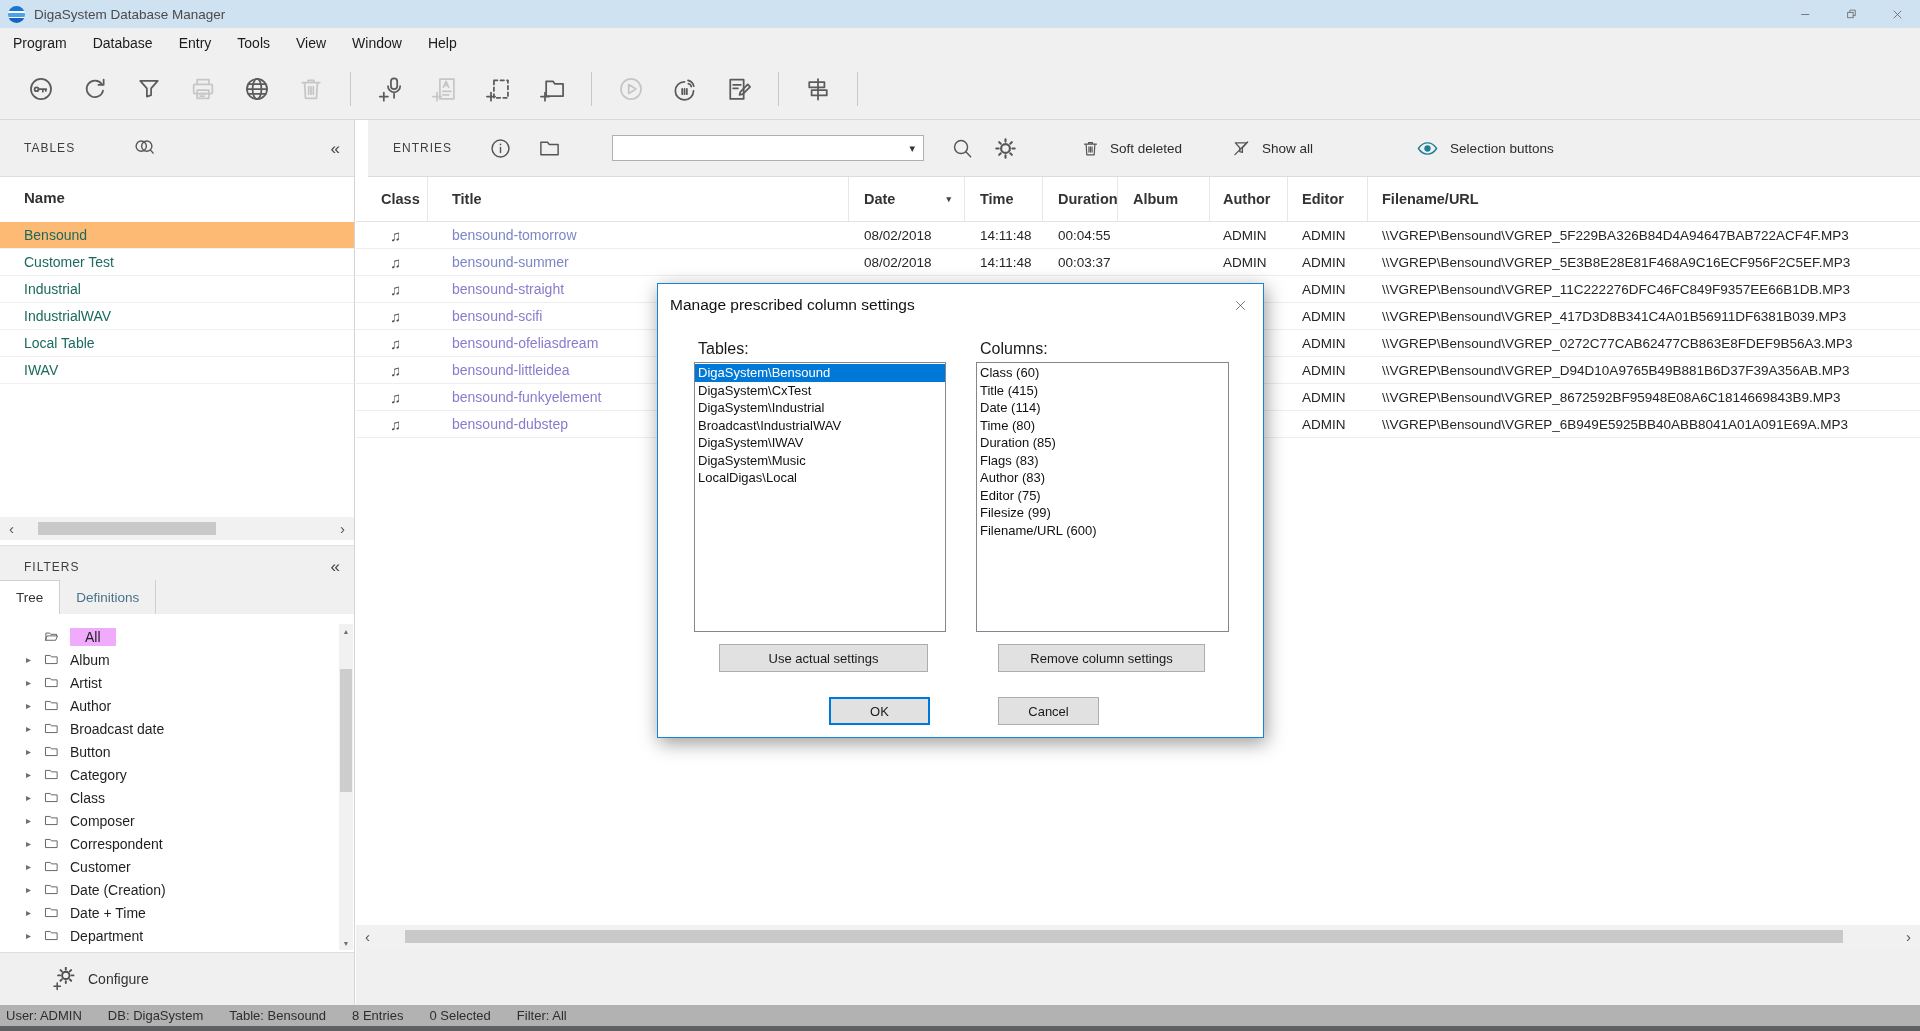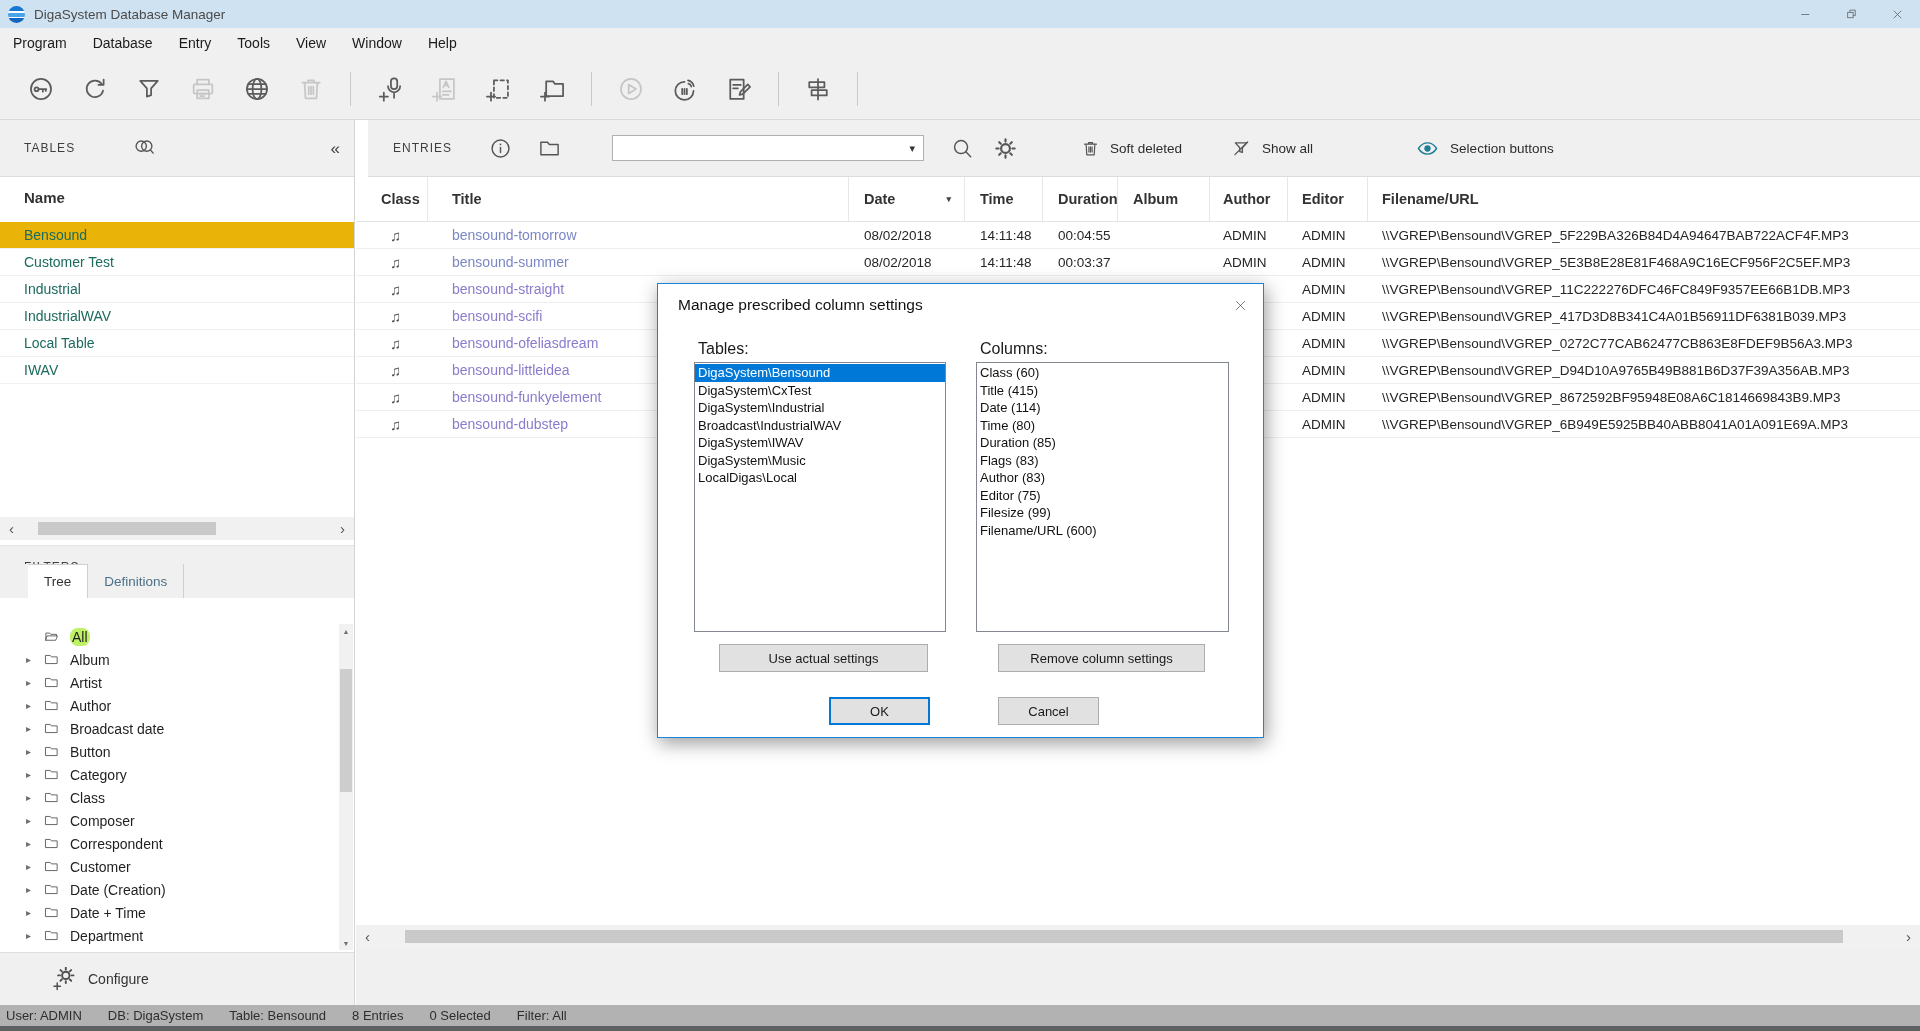--- a/index.html
+++ b/index.html
@@ -39,41 +39,41 @@
     padding:0 14px 0 24px; border-bottom:1px solid #ddd; }
   .panel-title { font-size:12px; letter-spacing:1px; color:#3f3f3f; }
   .collapse { margin-left:auto; font-size:17px; color:#444; line-height:1; }
   .t-header { position:absolute; left:0; top:0; width:100%; }
   .duo-search { width:26px; height:22px; color:#555; margin-left:56px; }
   .name-row { position:absolute; top:57px; left:0; width:100%; height:40px; display:flex;
     align-items:center; padding-left:24px; font-size:15px; font-weight:bold; color:#333; }
   .t-list { position:absolute; top:102px; left:0; width:100%; }
   .t-item { height:27px; display:flex; align-items:center; padding-left:24px; font-size:14px;
     color:var(--teal,#1b6a5e); border-bottom:1px solid #f1f1f1; }
-  .t-item.selected { background:#eab308; }
+  .t-item.selected { background:#fdba74; }
   .hscroll { position:absolute; height:23px; background:#f1f1f1; }
   .t-hscroll { top:397px; left:0; width:100%; }
   .scroll-arrow { position:absolute; top:0; height:100%; display:flex; align-items:center;
     color:#555; font-size:15px; }
   .h-left { left:9px; } .h-right { right:9px; }
   .hthumb { position:absolute; top:5px; height:13px; background:#c9c9c9; }
   .t-hscroll .hthumb { left:38px; width:178px; }
   .f-header { position:absolute; top:425px; left:0; width:100%; height:43px; background:#f0f0f0;
     display:flex; align-items:center; padding:0 14px 0 24px; border-top:1px solid #e3e3e3; border-bottom:1px solid #ddd; }
-  .f-tabs { position:absolute; top:444px; left:0; width:100%; height:34px; background:#f0f0f0; display:flex;padding-left:28px; }
+  .f-tabs { position:absolute; top:460px; left:0; width:100%; height:34px; background:#f0f0f0; display:flex; }
   .tab { height:100%; display:flex; align-items:center; padding:0 16px; font-size:13.5px;
     border-right:1px solid #cfcfcf; color:#4a7187; }
   .tab.active { background:#fff; border-top:1px solid #cfcfcf; color:#333; }
   .f-tree { position:absolute; top:502px; left:0; width:100%; height:330px; background:#fff;
     padding-top:3px; overflow:hidden; }
   .tree-item { height:23px; display:flex; align-items:center; padding-left:26px; }
   .tree-arrow { width:16px; font-size:10px; color:#6e6e6e; }
   .tree-folder { width:19px; height:15px; color:#5f5f5f; margin-right:9px; }
   .tree-label { font-size:14px; color:#1f1f1f; }
-  .tree-label.root-sel { background:#bef264; padding:1px 2px;border-radius:8px; }
+  .tree-label.root-sel { background:#f0abfc; padding:1px 15px; }
   .vscroll { position:absolute; right:1px; top:2px; bottom:2px; width:14px; background:#f1f1f1; }
   .v-up, .v-down { position:absolute; left:0; width:100%; height:14px; display:flex;
     align-items:center; justify-content:center; font-size:7px; color:#707070; }
   .v-up { top:0; } .v-down { bottom:0; }
   .vthumb { position:absolute; left:1px; width:12px; background:#cdcdcd; top:45px; height:123px; }
   .configure { position:absolute; left:0; bottom:0; width:100%; height:53px; background:#f0f0f0;
     border-top:1px solid #ddd; display:flex; align-items:center; padding-left:52px; }
   .configure .icon { width:24px; height:24px; color:#4f4f4f; }
   .configure-label { margin-left:12px; font-size:14px; color:#333;text-align:right; }
 
@@ -108,21 +108,21 @@
   .elink { font-size:14px; }
   .elink.fresh { color:var(--link,#7b86c5); }
   .elink.visited { color:var(--linkv,#8b7acd); }
   .e-hscroll { position:absolute; bottom:57px; left:0; width:100%; }
   .e-hscroll .hthumb { left:49px; width:1438px; }
   .e-bottom { position:absolute; bottom:0; left:0; width:100%; height:57px; background:#f0f0f0; }
 
   
   .dialog { position:absolute; left:657px; top:283px; width:607px; height:455px; background:#fff;
     border:1px solid var(--dlgborder,#1883d7); box-shadow:2px 5px 18px rgba(0,0,0,.4); z-index:50; }
-  .dlg-title-row { height:42px; display:flex; align-items:center; padding-left:20px; }
+  .dlg-title-row { height:42px; display:flex; align-items:center; padding-left:12px; }
   .dlg-title { font-size:15.5px; color:#111; }
   .dlg-close { margin-left:auto; width:46px; height:100%; display:flex; align-items:center;
     justify-content:center; color:#333; }
   .dlg-close svg { width:13px; height:13px; stroke:#333; stroke-width:1.2; fill:none; }
   .dlg-label { position:absolute; font-size:16px; color:#1a1a1a; }
   .lbl-tables { left:40px; top:56px; } .lbl-columns { left:322px; top:56px; }
   .listbox { position:absolute; top:78px; height:270px; background:#fff;
     border:1px solid #828790; overflow:hidden; padding-top:1px; }
   .lb-tables { left:36px; width:252px; } .lb-columns { left:318px; width:253px; }
   .lb-item { font-size:13px; line-height:17.5px; padding-left:3px; color:#111; white-space:nowrap; }

